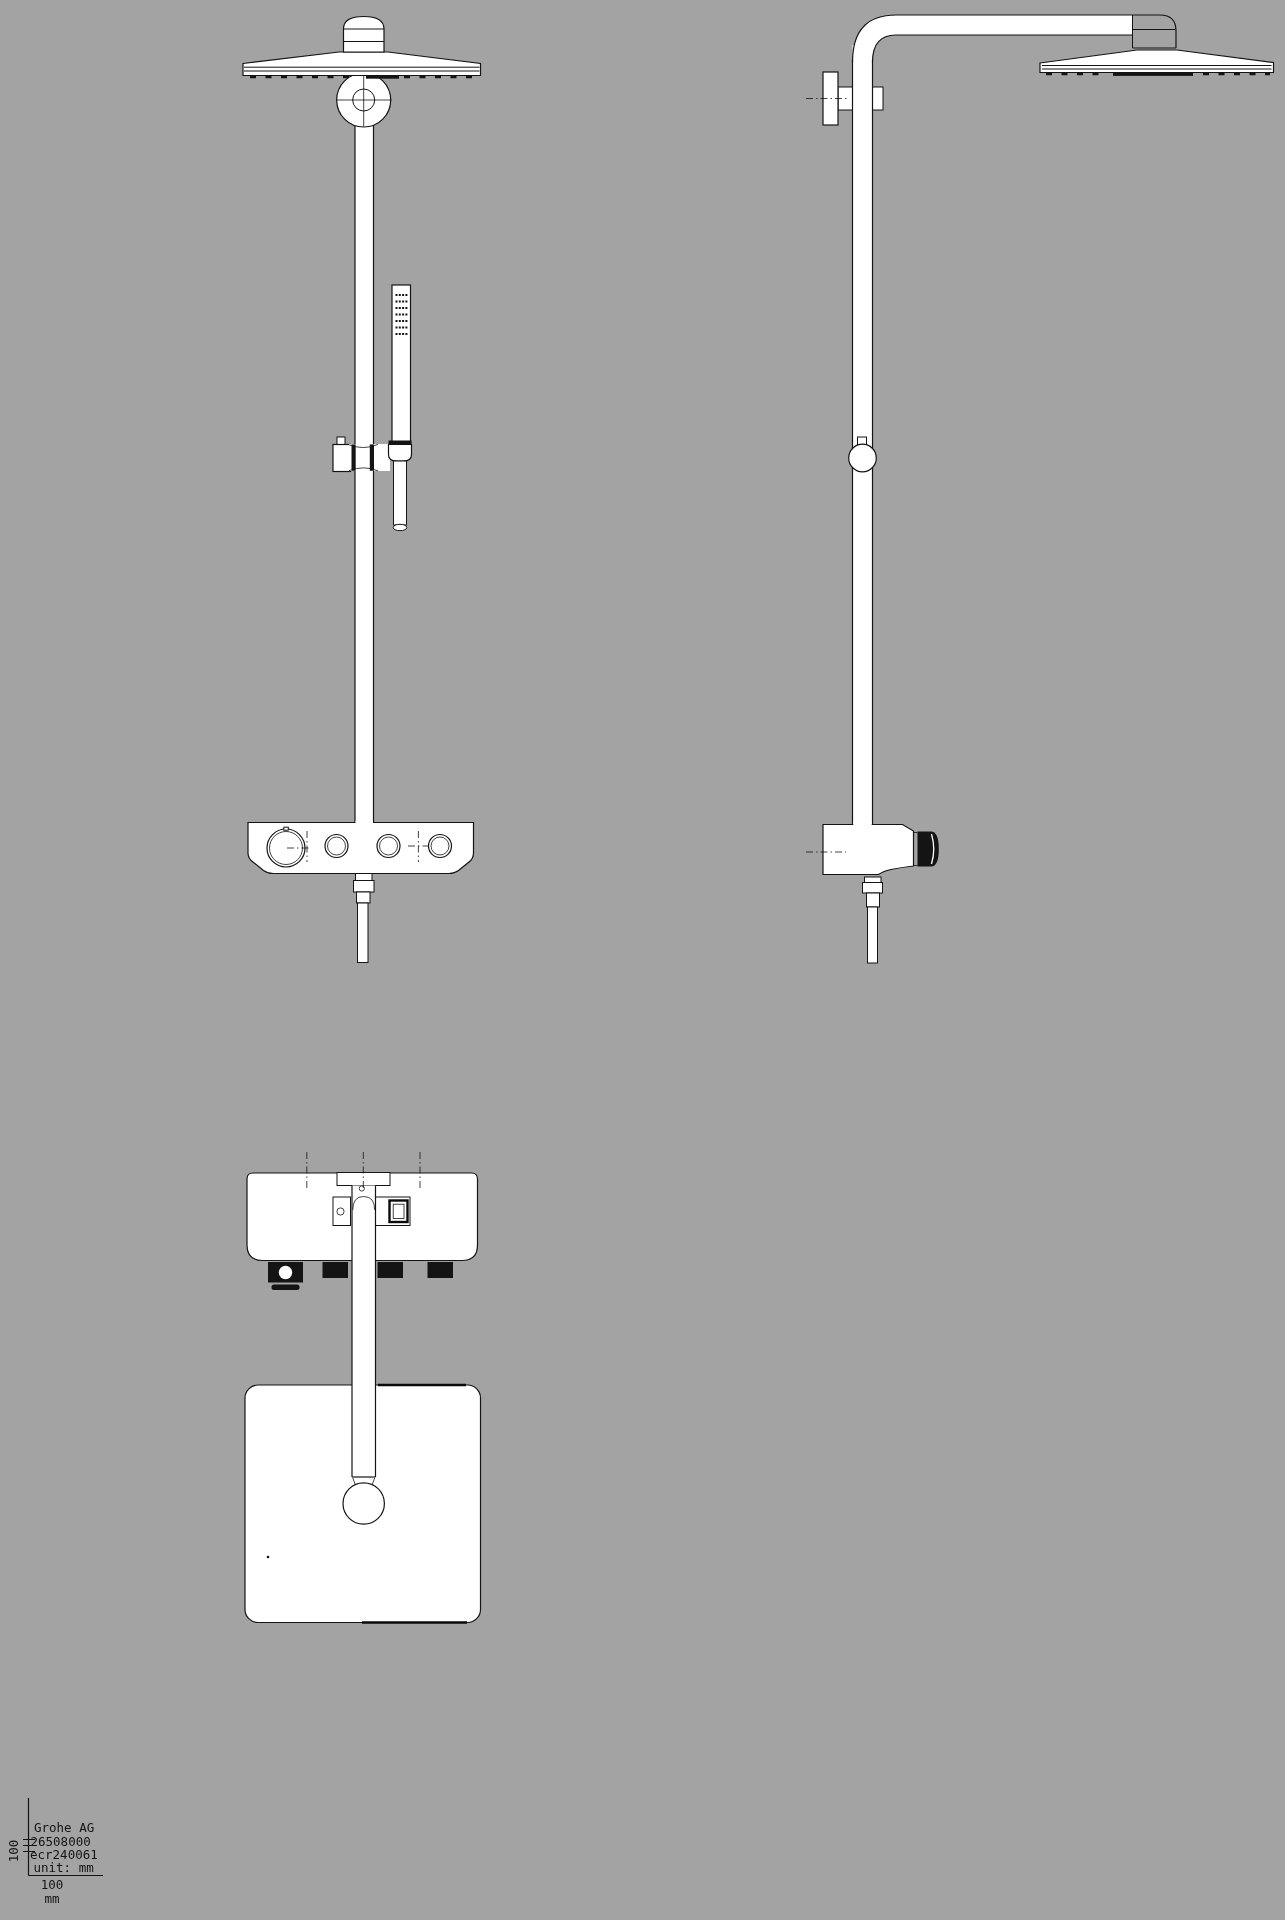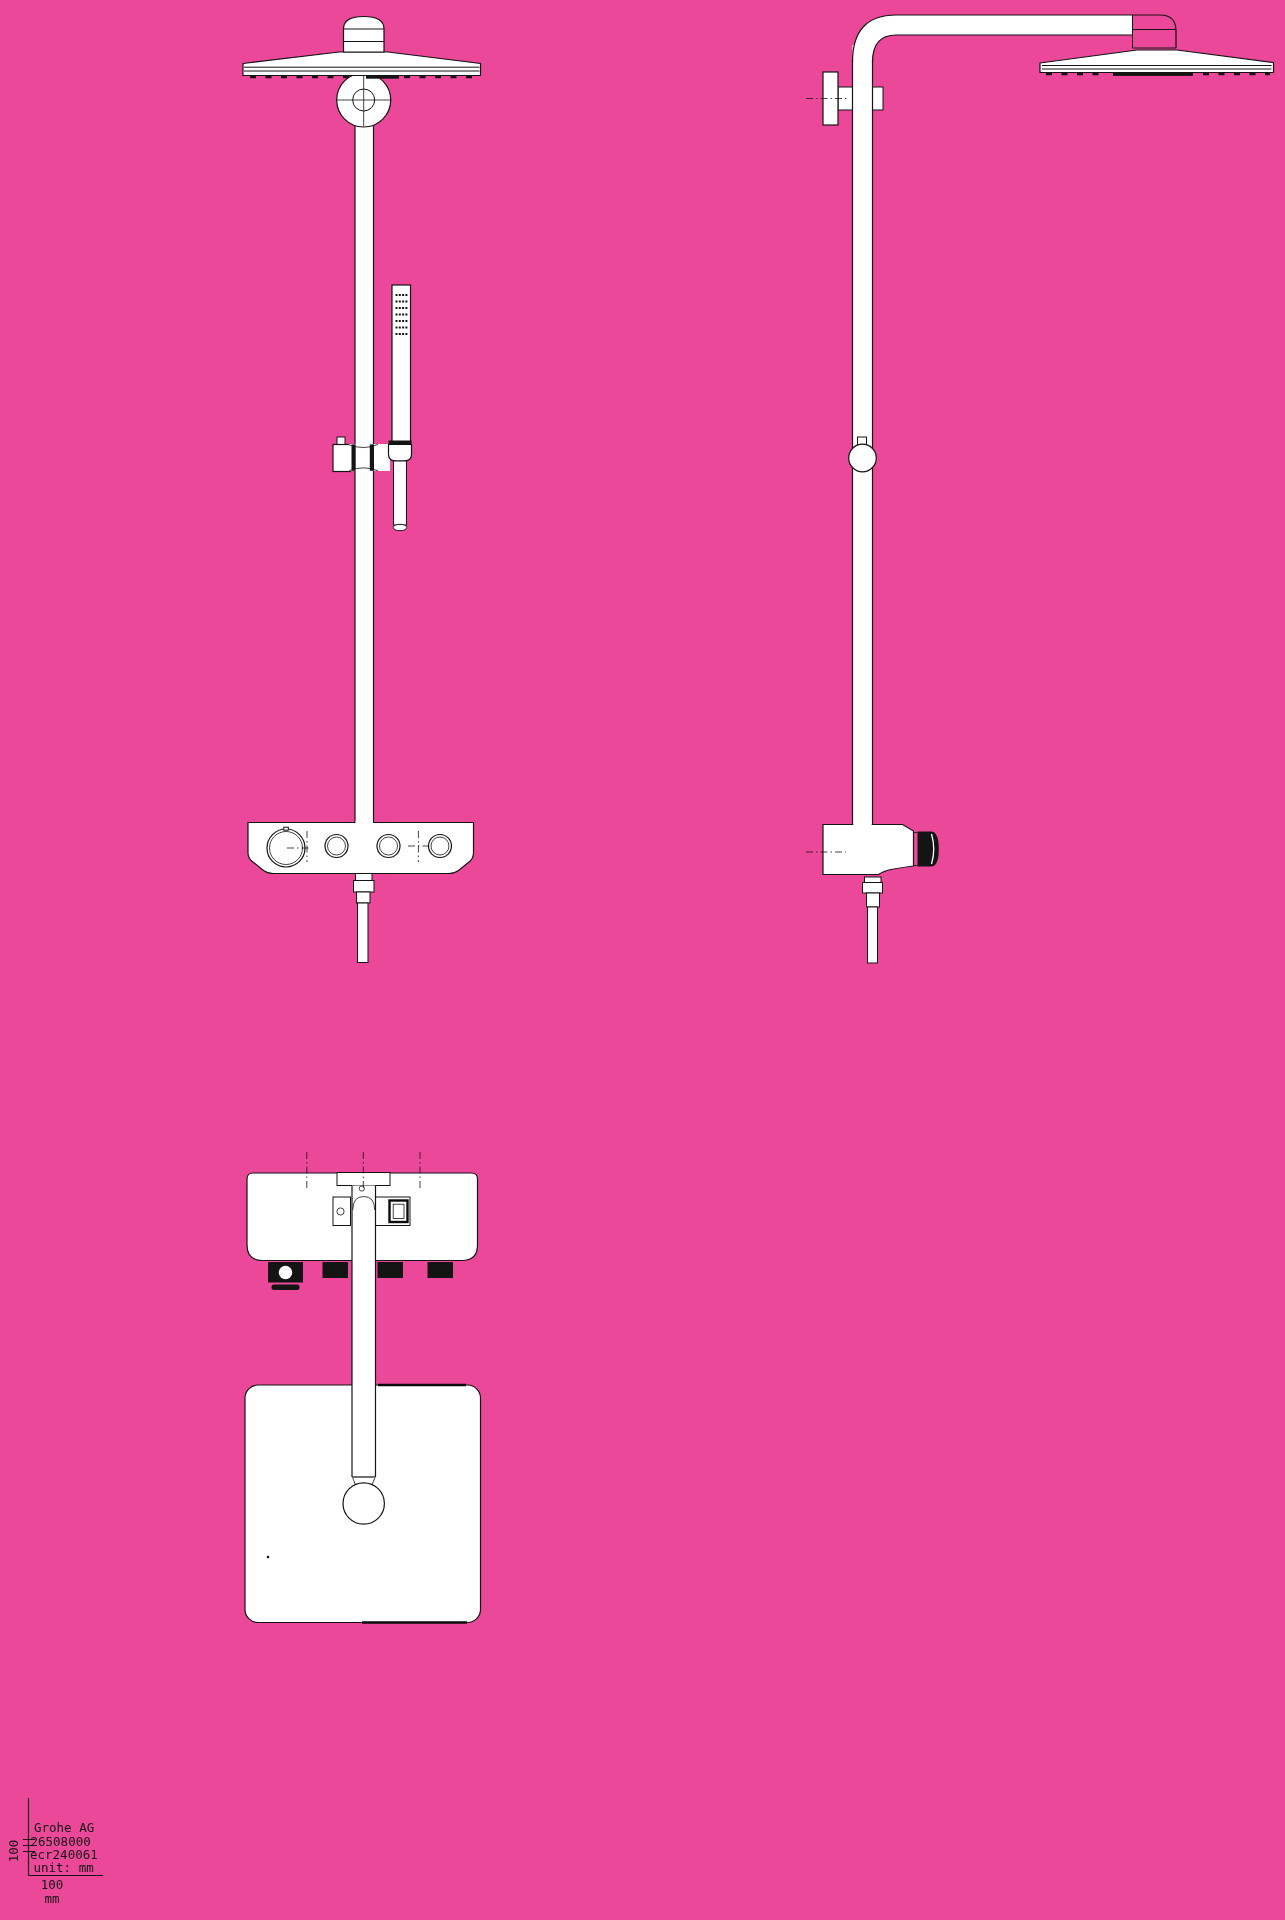--- a/index.html
+++ b/index.html
@@ -1,16 +1,16 @@
 <!DOCTYPE html>
 <html><head>
 <meta charset="utf-8">
 <style>
   html,body{margin:0;padding:0;background:#ffffff}
-  .page{width:1285px;height:1920px;background:#ec4899;position:relative}
+  .page{width:1285px;height:1920px;background:#a3a3a3;position:relative}
   svg{display:block}
   .ln  { stroke:#141414; stroke-width:1.2; fill:none; stroke-linecap:butt }
   .l1  { stroke:#141414; stroke-width:1;   fill:none }
   .thin{ stroke:#141414; stroke-width:0.8; fill:none }
   .fill { fill:#ffffff; stroke:#141414; stroke-width:1.2 }
   .fillt{ fill:#ffffff; stroke:#141414; stroke-width:1 }
   .w   { fill:#ffffff; stroke:none }
   .blk { fill:#141414; stroke:none }
   .thk { stroke:#0a0a0a; stroke-width:2.4; fill:none }
   .cl  { stroke:#141414; stroke-width:0.8; fill:none; stroke-dasharray:7 3 1.5 3 }

